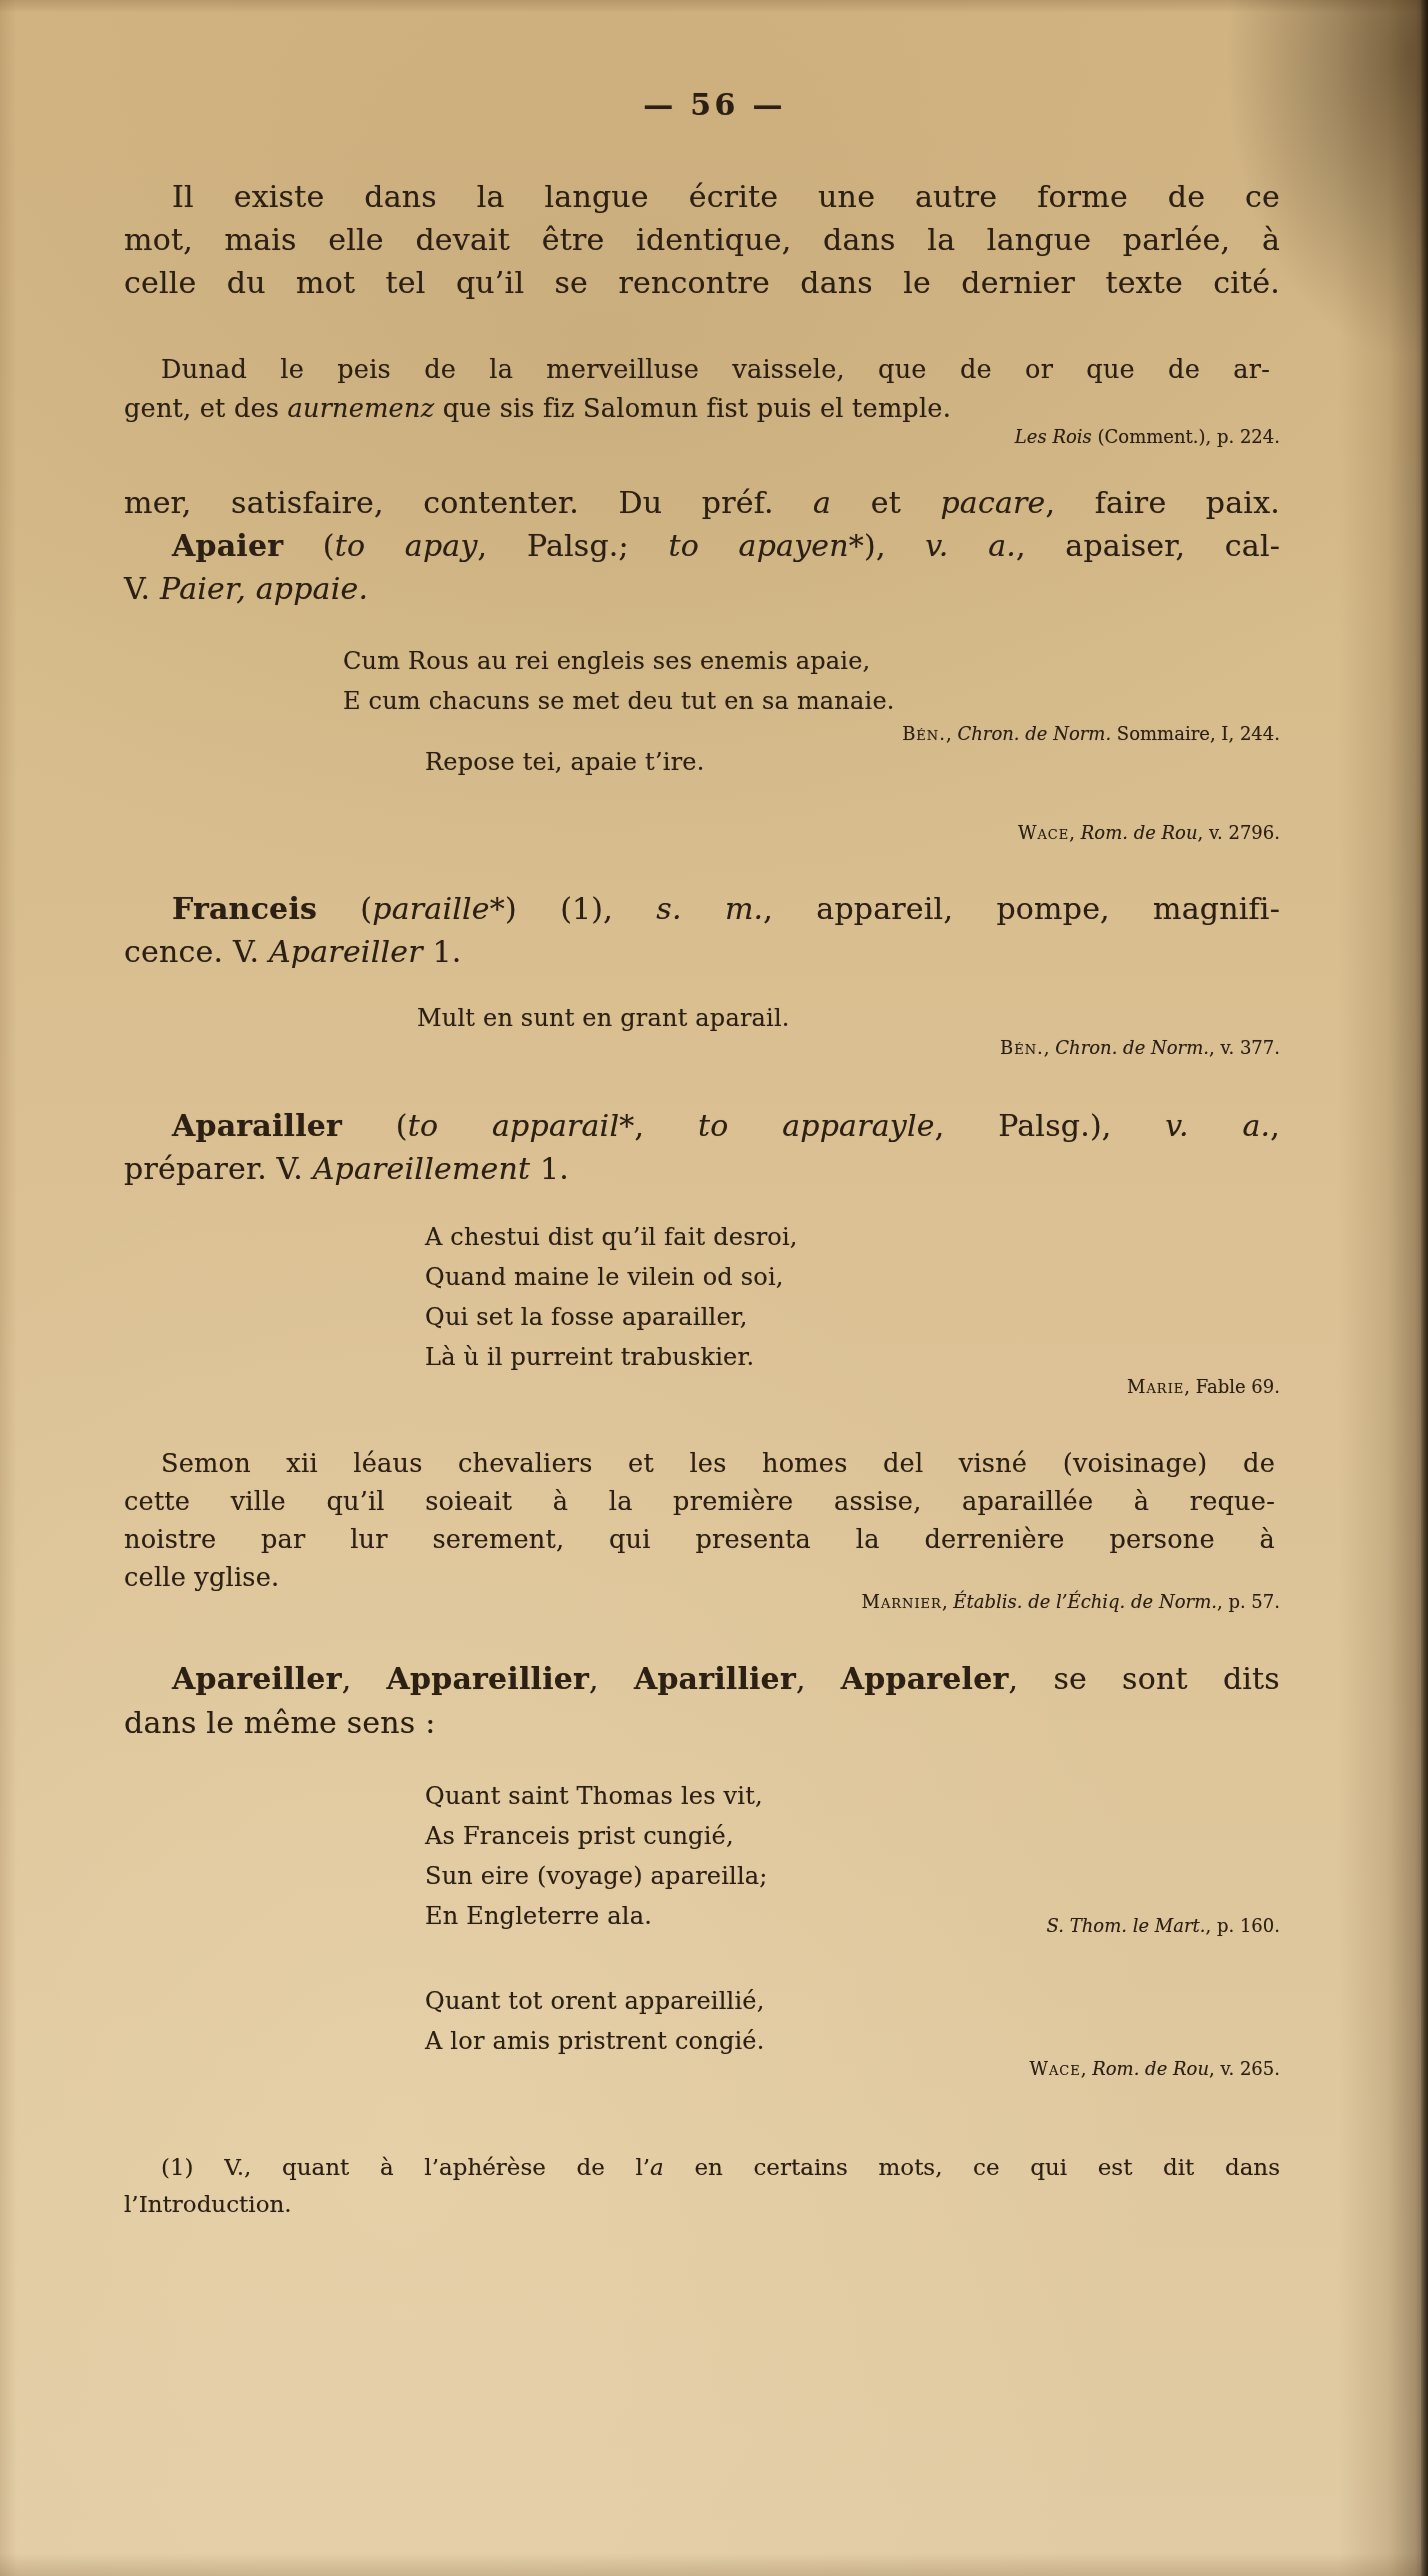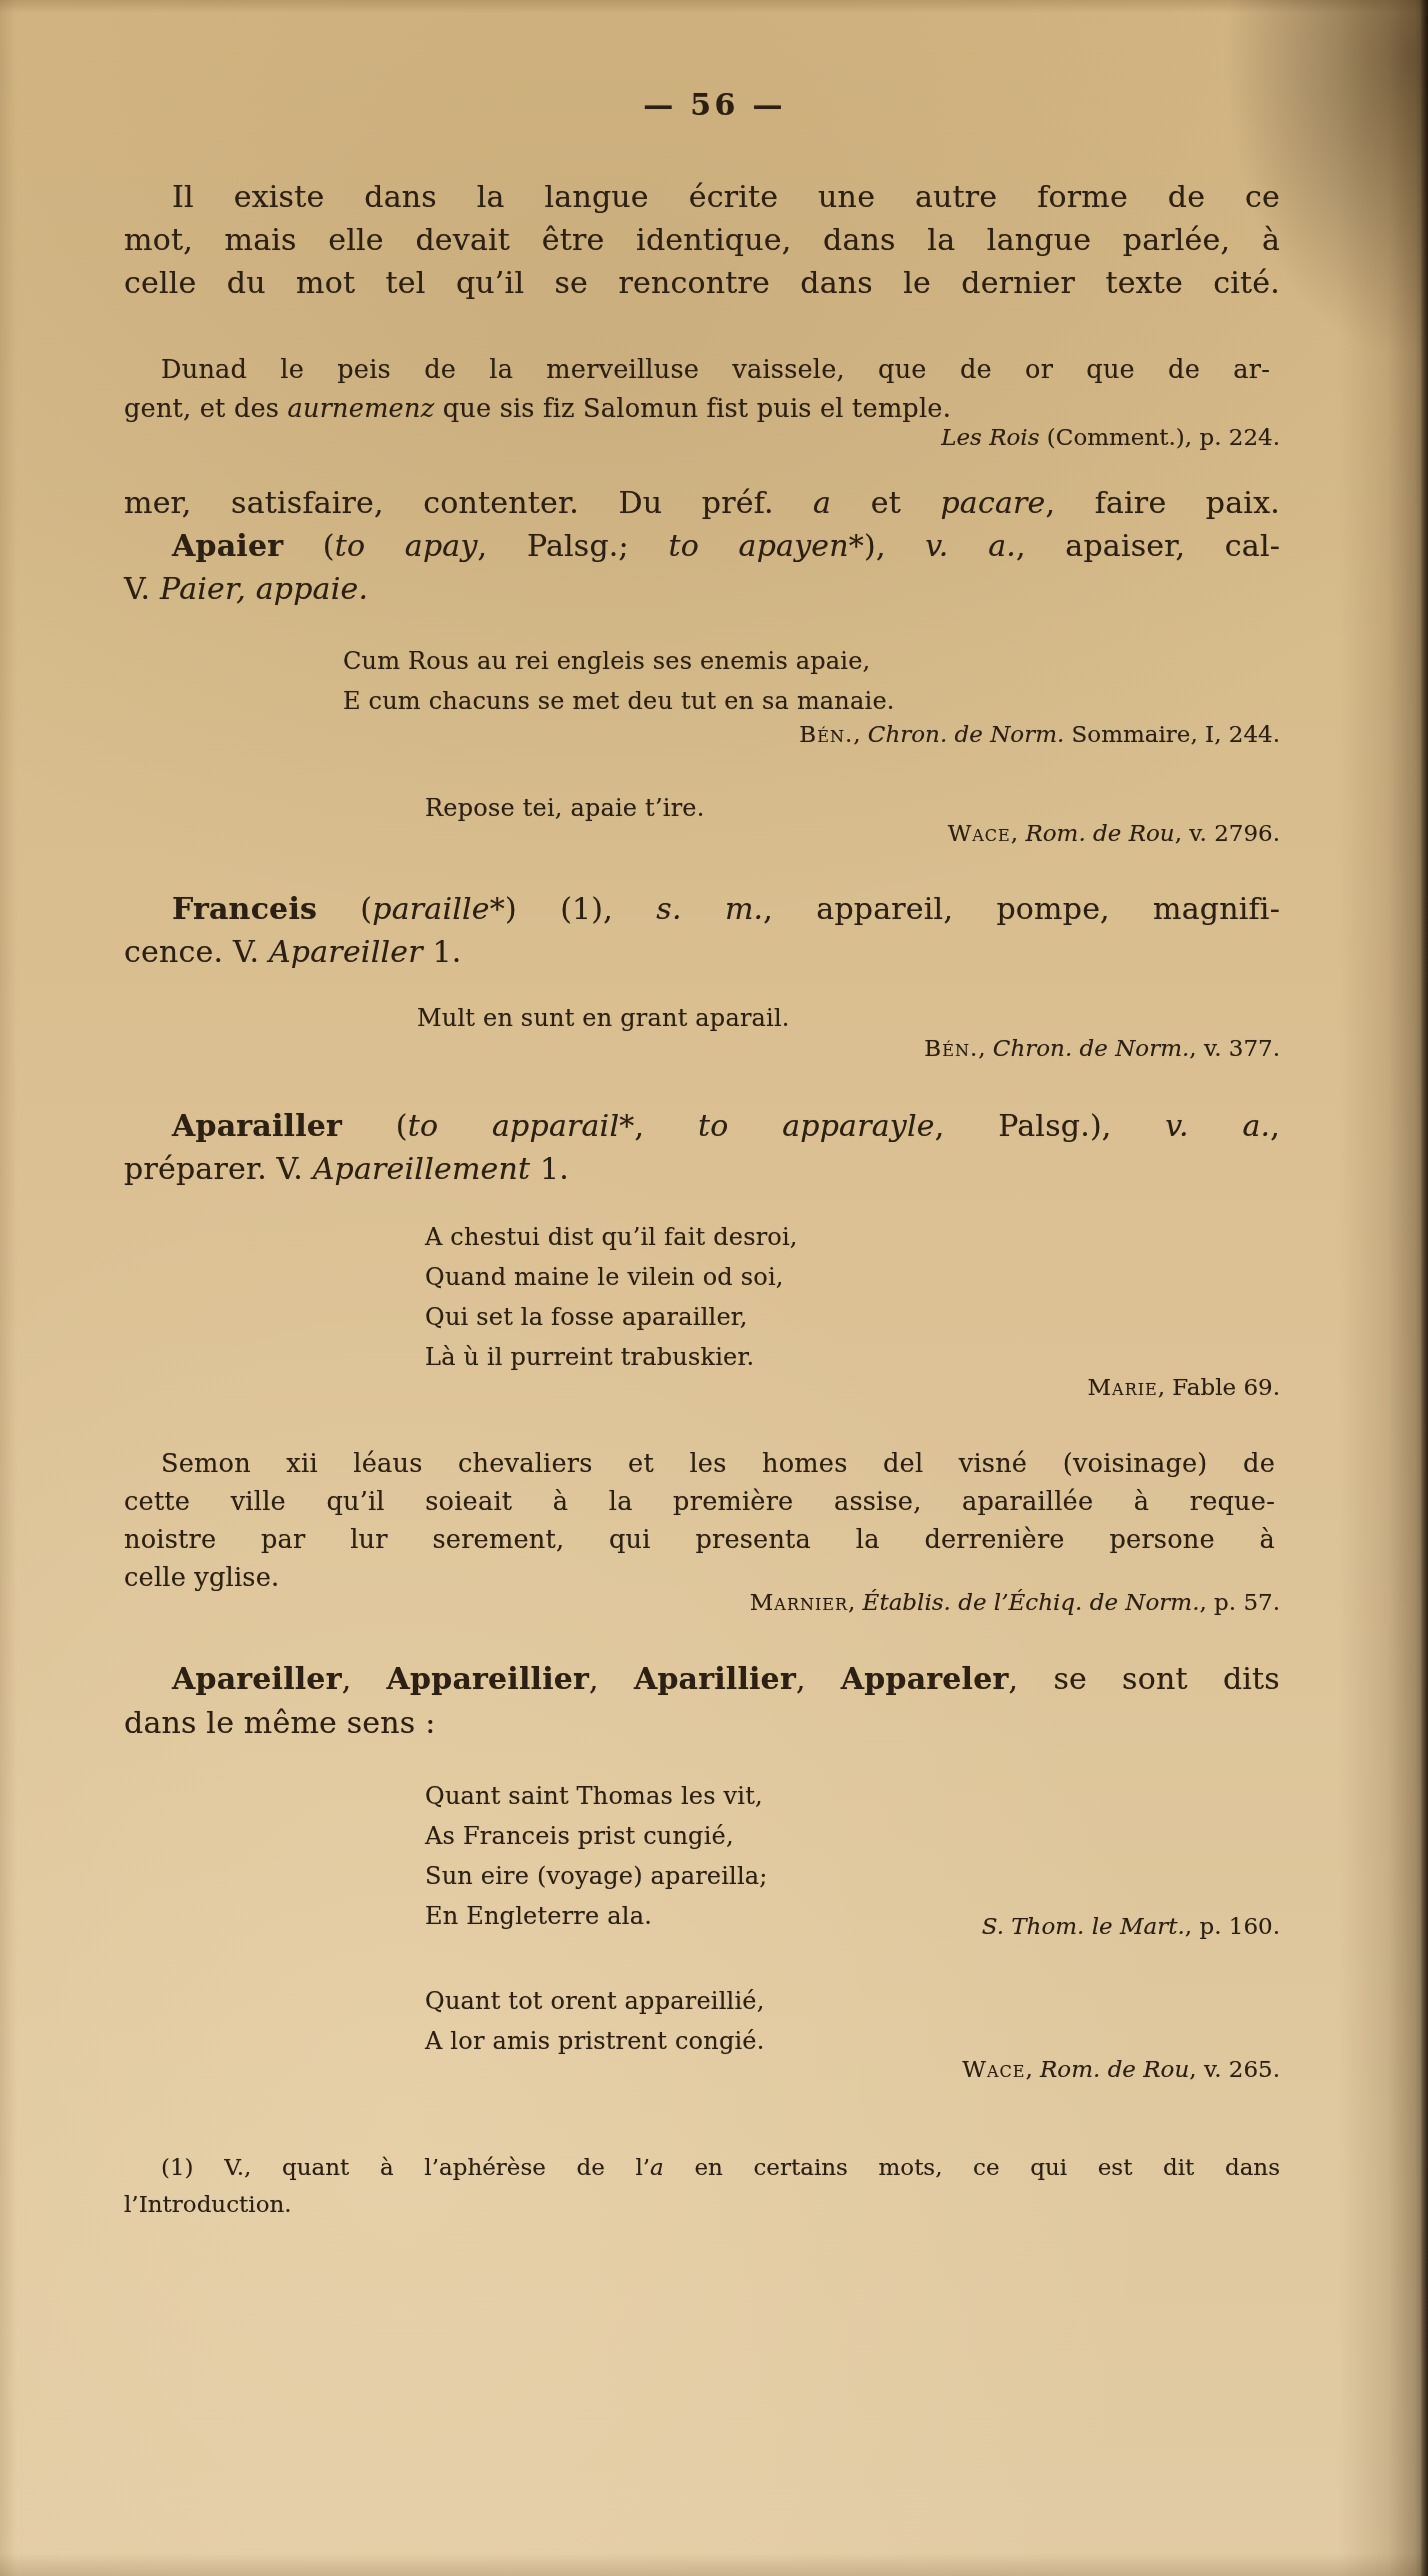--- a/index.html
+++ b/index.html
@@ -12,21 +12,21 @@
       radial-gradient(ellipse 1073px 1403px at 28% 82%, rgba(255,238,204,.20), transparent 72%),
       linear-gradient(180deg,#d2b482 0%,#d7bc8c 25%,#dcc296 55%,#e0c9a0 85%,#e1cba4 100%);
     font-family:"DejaVu Serif","Liberation Serif",serif;
     color:#2b2013;
     text-shadow:0 0 0.8px rgba(43,28,12,.35);
   }
   .blk{position:absolute;}
   .body{font-size:30px;line-height:43px;letter-spacing:0.2px;}
   .cite{font-size:25.6px;line-height:39px;letter-spacing:0.2px;}
   .verse{font-size:24px;line-height:40px;letter-spacing:0.2px;white-space:nowrap;}
-  .src{font-size:23px;line-height:28px;text-align:right;padding-right:27px;}
+  .src{font-size:18px;line-height:28px;text-align:right;padding-right:27px;}
   .fn{font-size:23px;line-height:37px;}
   .just{text-align:justify;text-align-last:justify;}
   .ind{padding-left:48px;}
   .ind2{padding-left:37px;}
   .b{font-weight:700;}
   .i{font-style:italic;}
   .sc{font-variant:small-caps;letter-spacing:1px;}
   .pageno{
     top:87px;left:0;width:1429px;text-align:center;
     font-size:30px;font-weight:700;letter-spacing:3.3px;
@@ -79,21 +79,21 @@
   </div>
 
   <div class="blk verse" style="top:641px;left:343px;">
     <div><span>Cum Rous au rei engleis ses enemis apaie,</span></div>
     <div><span>E cum chacuns se met deu tut en sa manaie.</span></div>
   </div>
   <div class="blk src" style="top:720px;left:124px;width:1156px;">
     <span class="sc">Bén.</span><span>, </span><span class="i">Chron. de Norm.</span><span> Sommaire, I, 244.</span>
   </div>
 
-  <div class="blk verse" style="top:788px;left:425px;">
+  <div class="blk verse" style="top:742px;left:425px;">
     <div><span>Repose tei, apaie t’ire.</span></div>
   </div>
   <div class="blk src" style="top:819px;left:124px;width:1156px;">
     <span class="sc">Wace</span><span>, </span><span class="i">Rom. de Rou</span><span>, v. 2796.</span>
   </div>
 
   <div class="blk body" style="top:887px;left:124px;width:1156px;">
     <div class="just ind">
       <span class="b">Franceis</span><span> (</span><span class="i">paraille</span><span>*) (1), </span><span class="i">s. m.</span><span>, appareil, pompe, magnifi-</span>
     </div>

